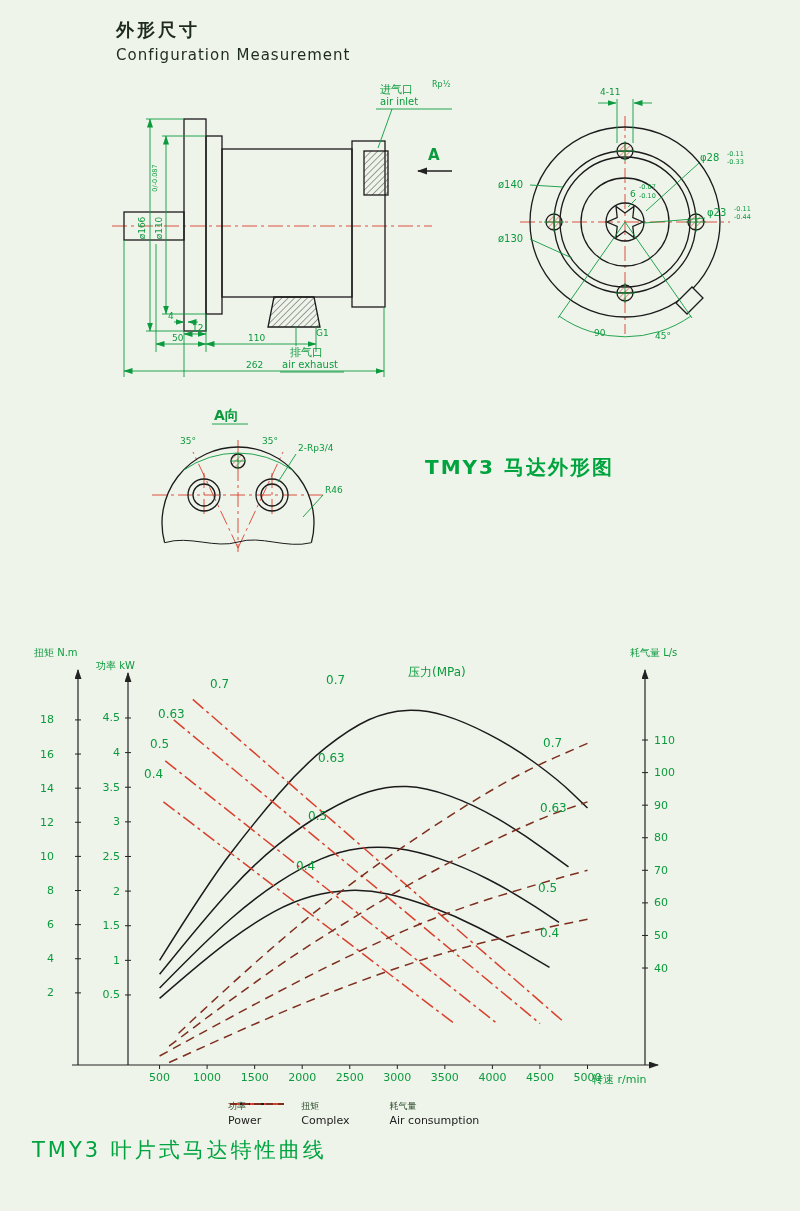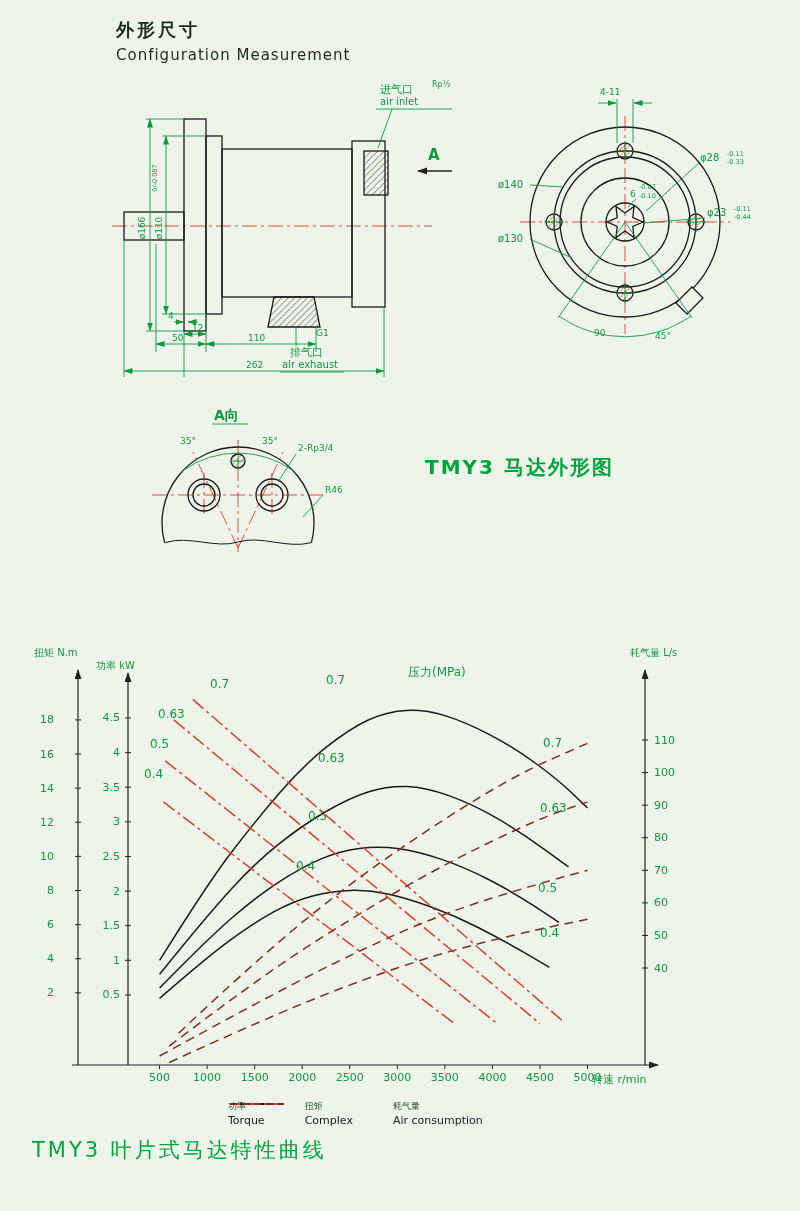--- a/index.html
+++ b/index.html
@@ -303,21 +303,21 @@
 </svg>
 
 <div class="legend">
   <div class="legend-item">
     <div class="lrow">
       <span class="lzh">功率</span>
       <svg width="58" height="8">
         <line x1="2" y1="4" x2="56" y2="4" stroke="#1b1b1b" stroke-width="1.8"></line>
       </svg>
     </div>
-    <div class="len">Torque</div>
+    <div class="len">Power</div>
   </div>
   <div class="legend-item">
     <div class="lrow">
       <span class="lzh">扭矩</span>
       <svg width="58" height="8">
         <line x1="2" y1="4" x2="56" y2="4" stroke="#d9402e" stroke-width="1.8" stroke-dasharray="10 4 2 4"></line>
       </svg>
     </div>
     <div class="len">Complex</div>
   </div>

